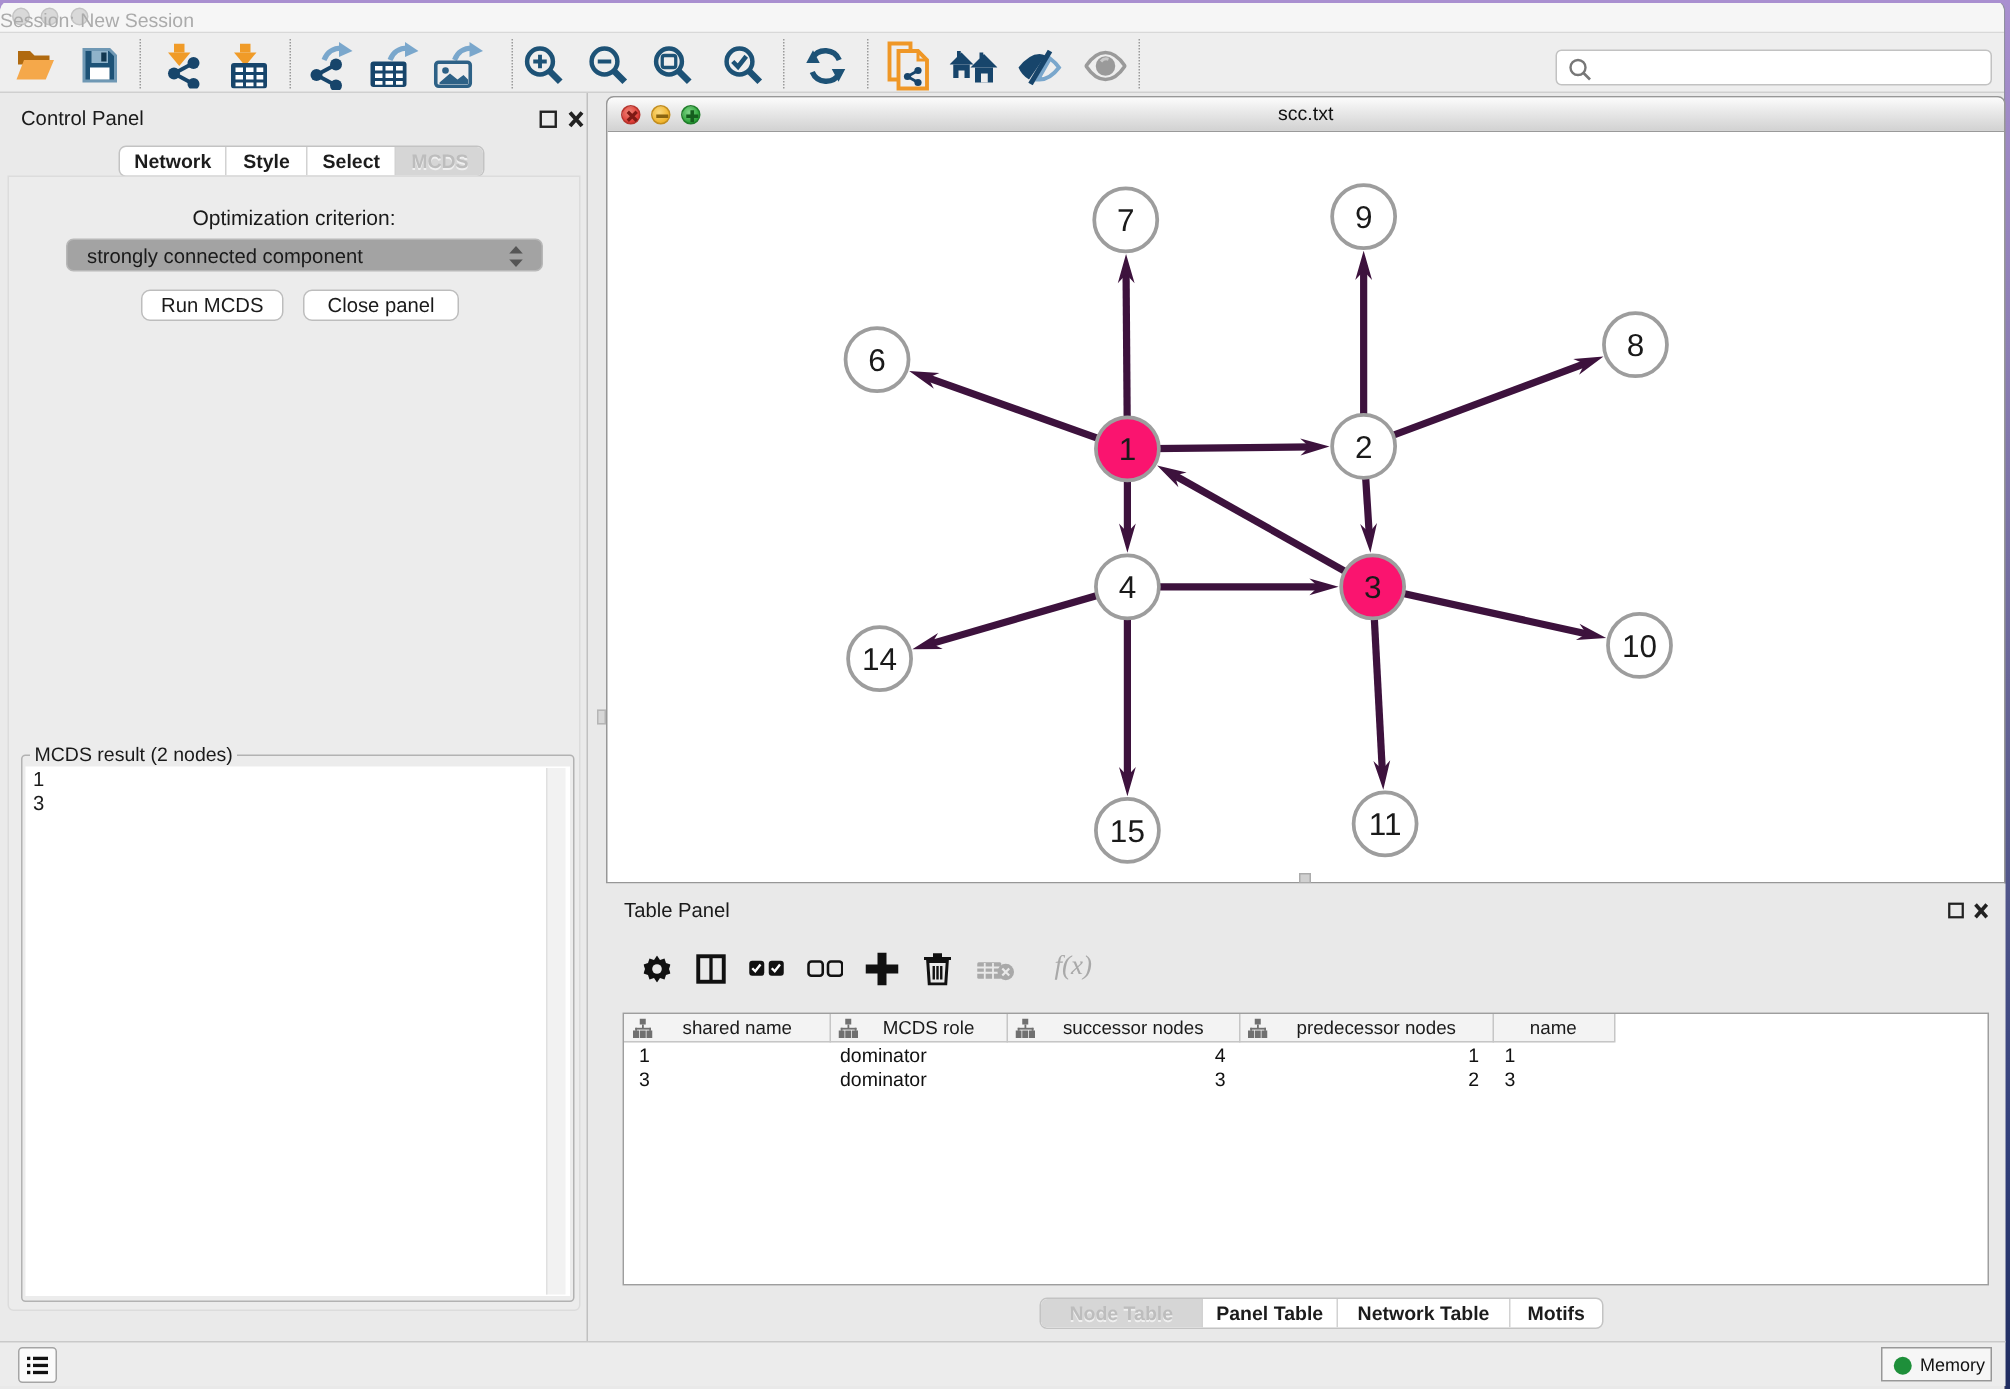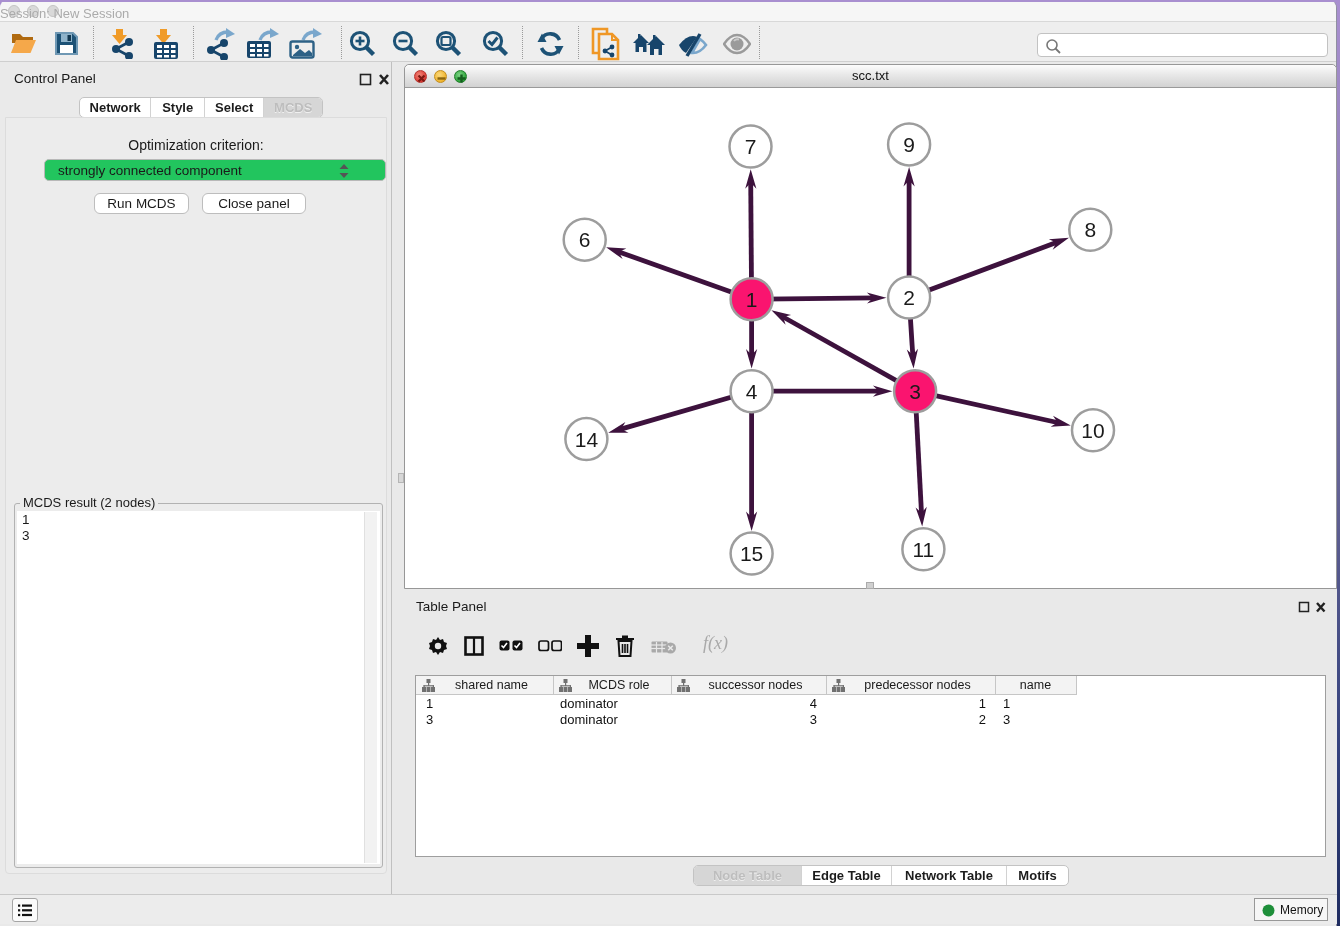--- a/index.html
+++ b/index.html
@@ -265,21 +265,21 @@
       <path d="M21 2 L29 11 M29 2 L21 11" stroke="#222" stroke-width="2.6"></path>
     </svg>
     <div class="tabbar" style="left:79px;top:35px;width:244px;height:21px;">
       <div class="tab" style="width:72px;">Network</div>
       <div class="tab" style="width:54px;">Style</div>
       <div class="tab" style="width:60px;">Select</div>
       <div class="tab sel" style="width:58px;">MCDS</div>
     </div>
     <div class="abs" style="left:5px;top:55px;width:382px;height:757px;background:#ececec;border:1px solid #dcdcdc;border-radius:0 0 4px 4px;"></div>
     <div class="abs" style="left:0;top:75px;width:392px;text-align:center;font-size:14px;color:#1a1a1a;">Optimization criterion:</div>
-    <div class="abs" style="left:44px;top:97px;width:342px;height:22px;background:#22c55e;border:1px solid #b8b8b8;border-radius:5px;">
+    <div class="abs" style="left:44px;top:97px;width:318px;height:22px;background:#a3a3a3;border:1px solid #b8b8b8;border-radius:5px;">
       <div class="abs" style="left:13px;top:3px;font-size:13.5px;color:#1a1a1a;">strongly connected component</div>
       <svg class="abs" style="left:293px;top:4px" width="12" height="14" viewBox="0 0 12 14">
         <polygon points="6,0 10.5,5 1.5,5" fill="#555"></polygon>
         <polygon points="6,14 10.5,9 1.5,9" fill="#555"></polygon>
       </svg>
     </div>
     <div class="btn" style="left:94px;top:131px;width:95px;height:21px;line-height:19px;">Run MCDS</div>
     <div class="btn" style="left:202px;top:131px;width:104px;height:21px;line-height:19px;">Close panel</div>
 
     <div class="abs" style="left:14px;top:441px;width:369px;height:365px;border:1px solid #b2b2b2;border-radius:3px;"></div>
@@ -448,21 +448,21 @@
           <span style="left:10px;">3</span>
           <span style="left:144px;">dominator</span>
           <span style="left:255px;width:146px;text-align:right;">3</span>
           <span style="left:410px;width:160px;text-align:right;">2</span>
           <span style="left:587px;">3</span>
         </div>
     </div>
 
     <div class="tabbar" style="left:300px;top:276px;height:21px;">
       <div class="tab sel" style="width:108px;">Node Table</div>
-      <div class="tab" style="width:90px;">Edge Table</div>
+      <div class="tab" style="width:90px;">Panel Table</div>
       <div class="tab" style="width:115px;">Network Table</div>
       <div class="tab" style="width:61px;">Motifs</div>
     </div>
   </div>
   <svg width="0" height="0" style="position:absolute">
     <defs>
       <g id="hier" fill="#707070">
         <rect x="4.5" y="0" width="4" height="4"></rect>
         <rect x="0" y="8" width="4" height="5"></rect>
           <rect x="4.5" y="8" width="4" height="5"></rect>

